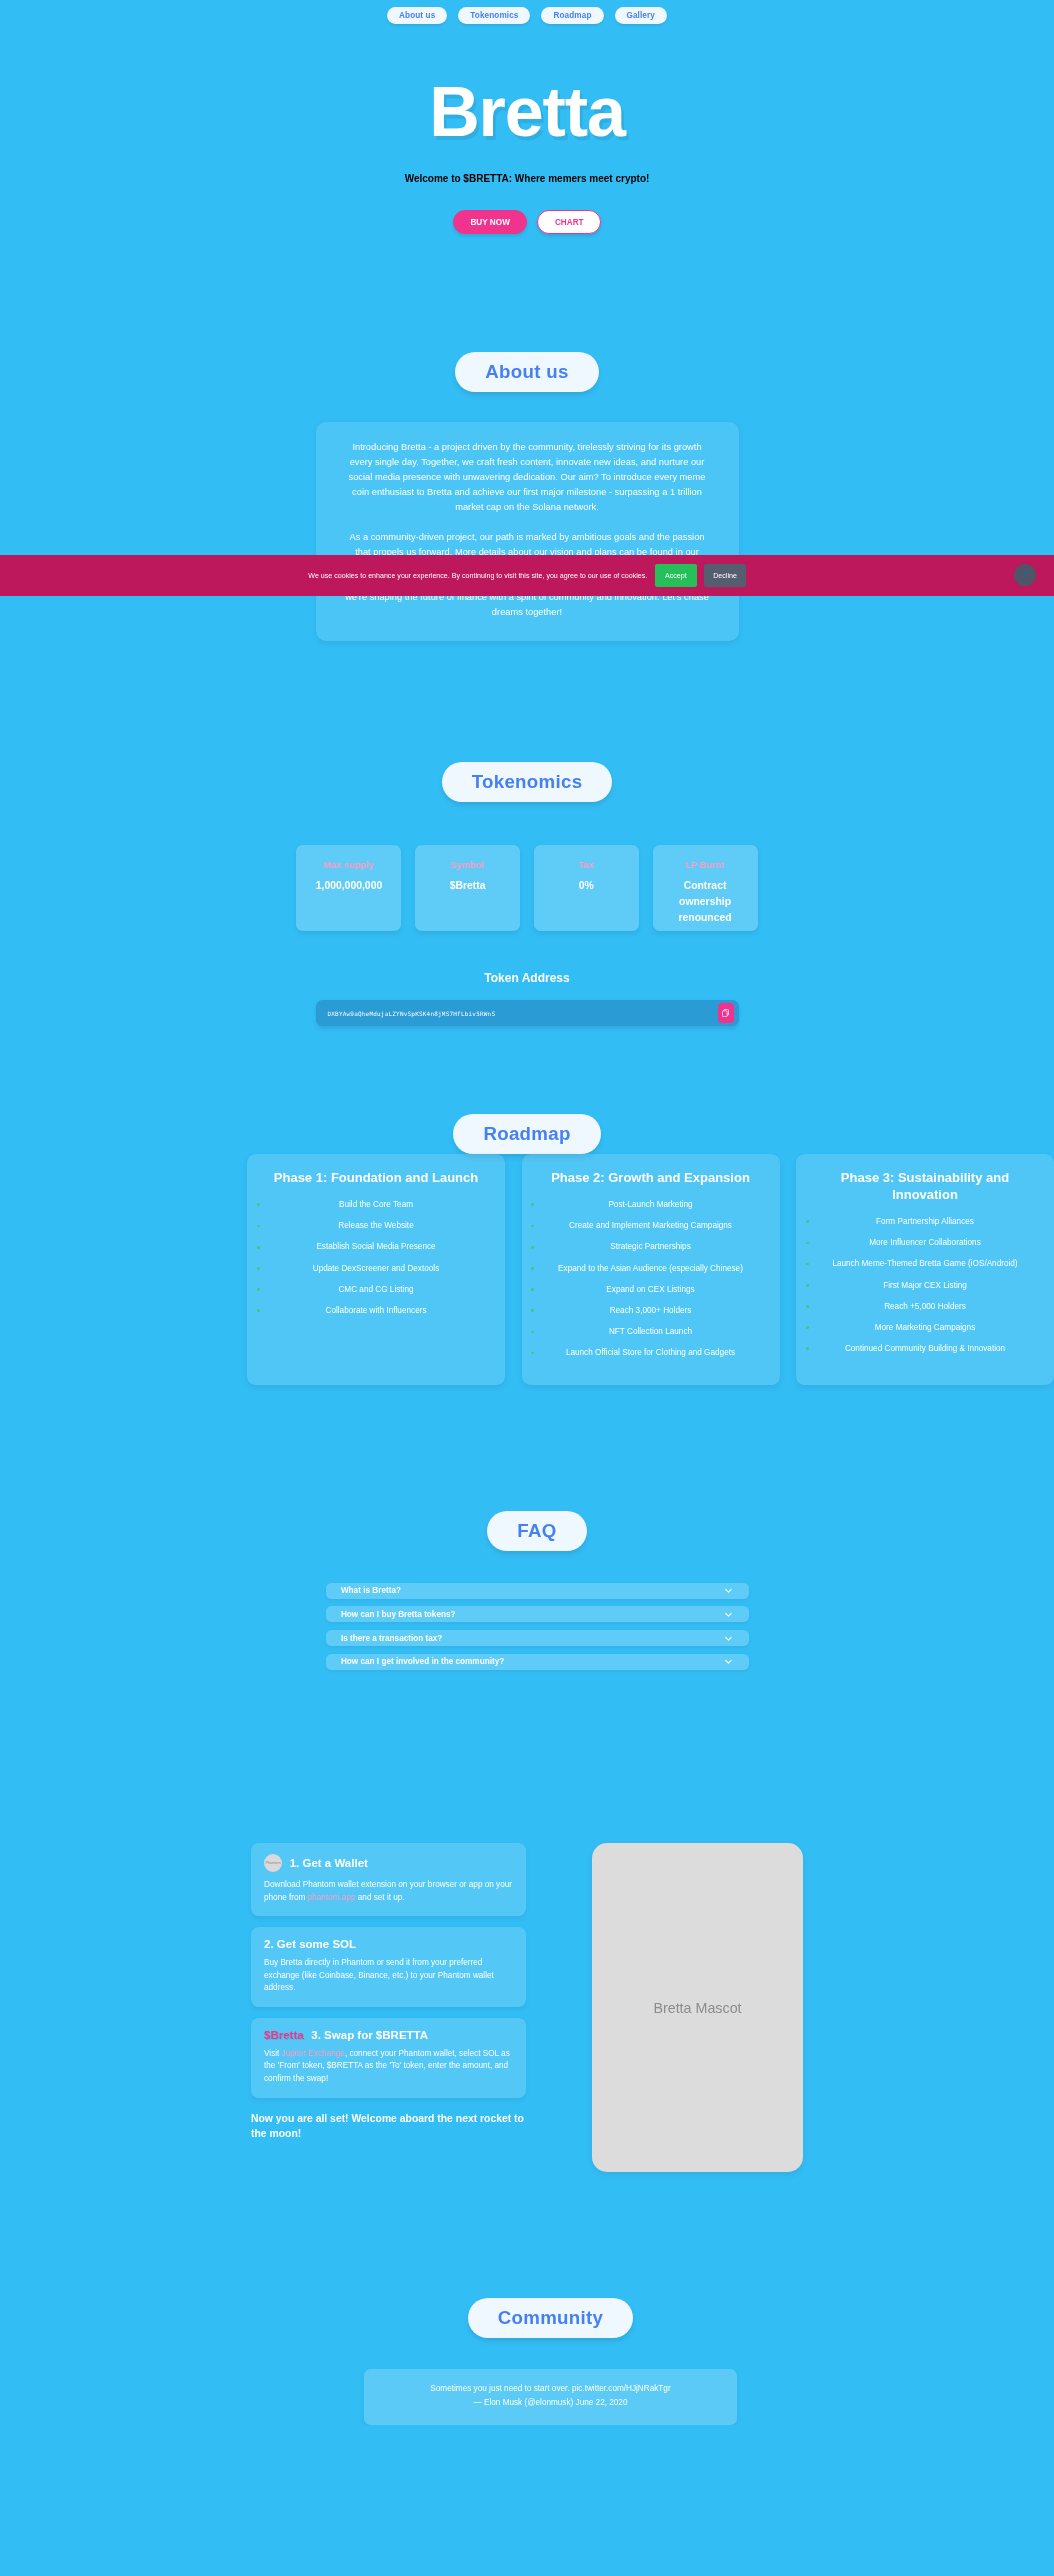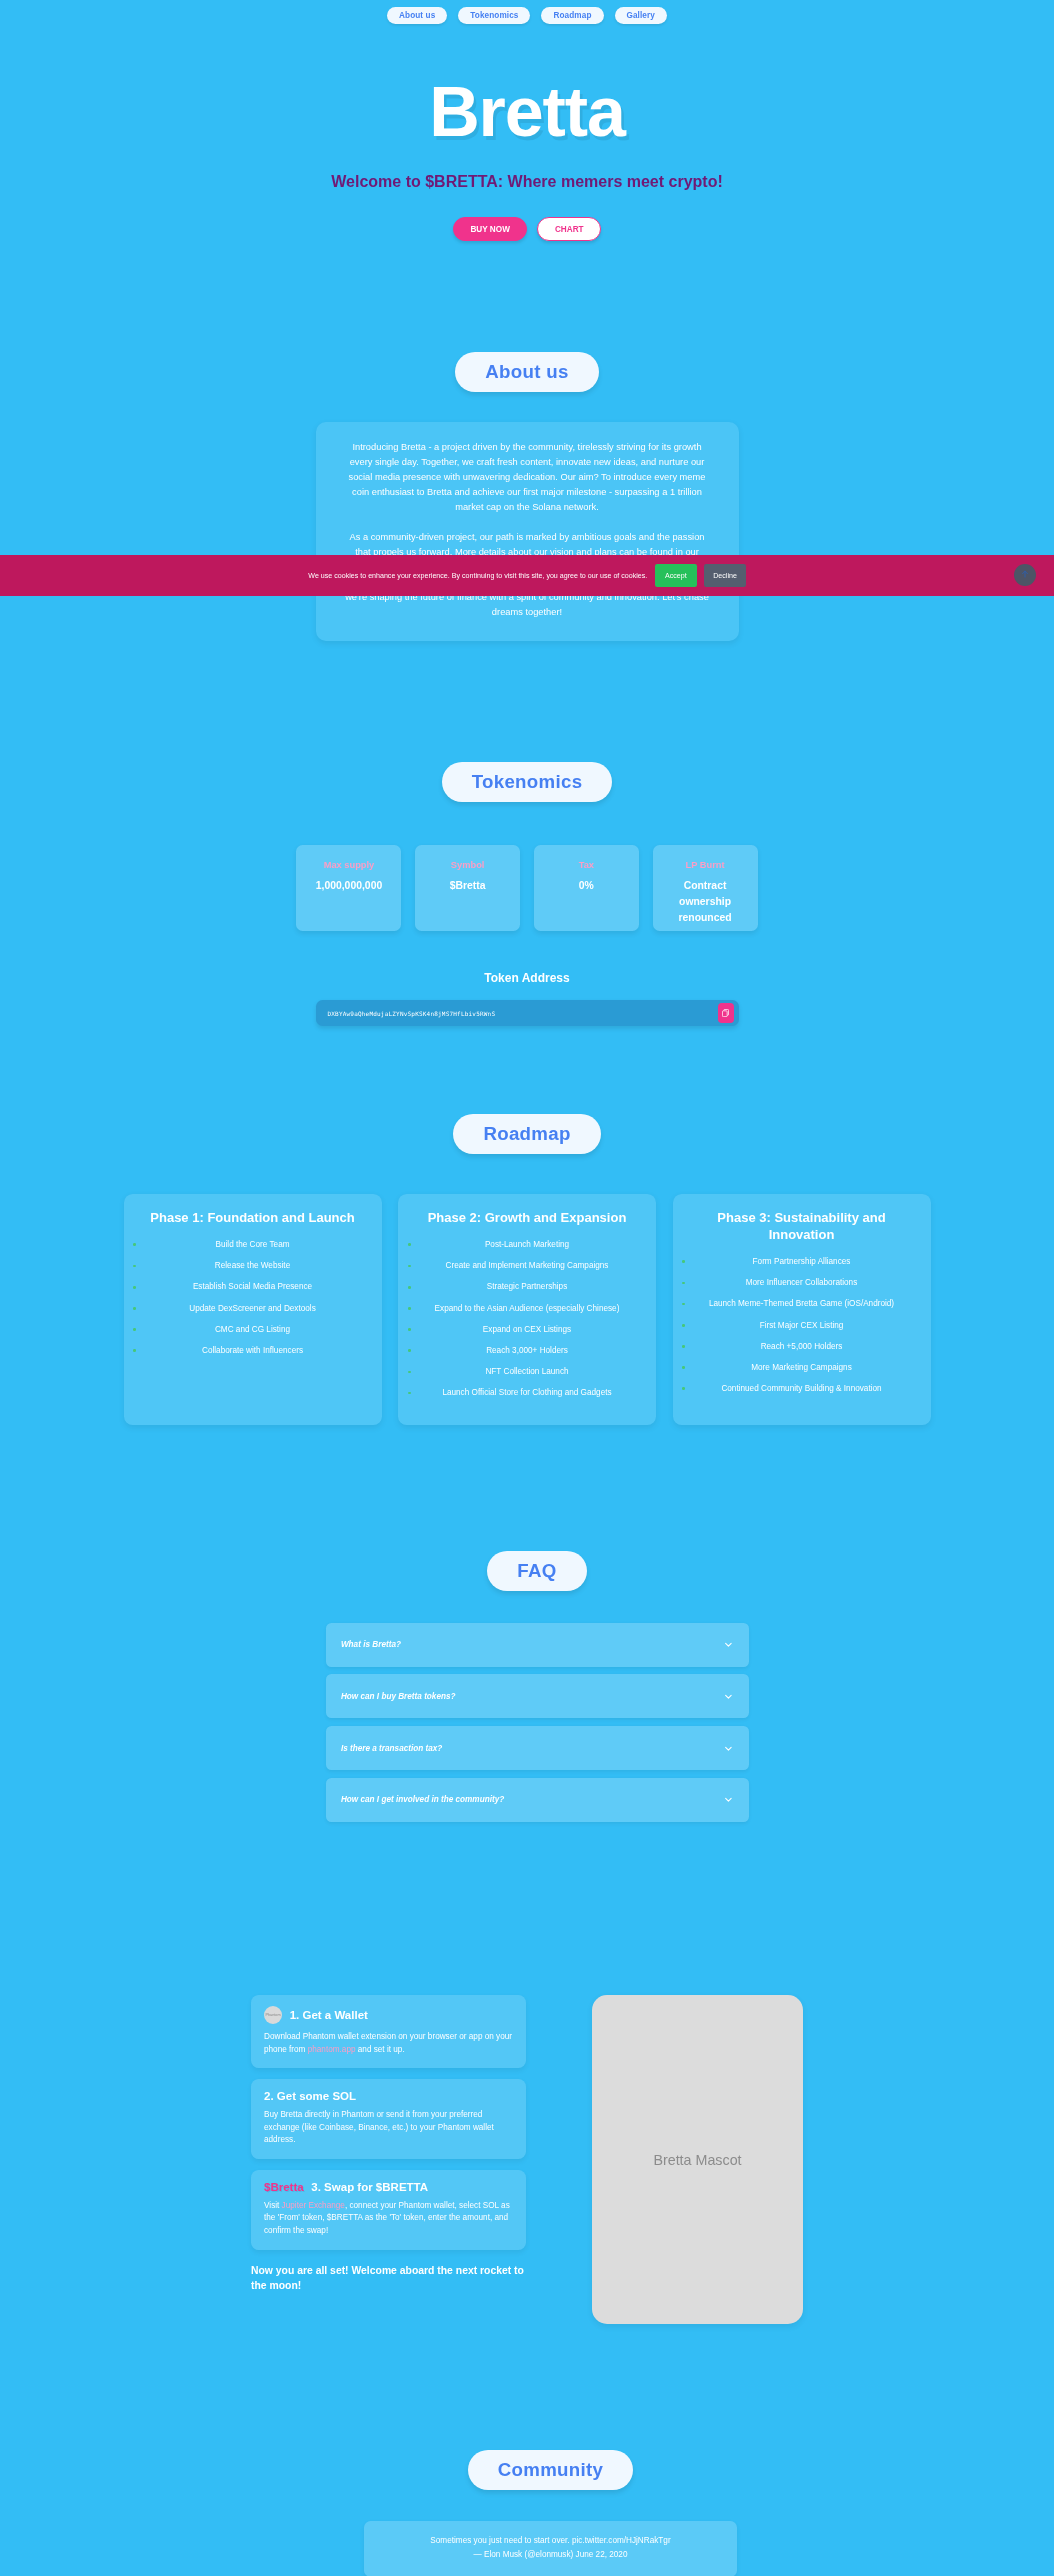--- a/index.html
+++ b/index.html
@@ -43,23 +43,23 @@
   .hero-title {
     font-size: 70px;
     font-weight: 900;
     letter-spacing: -1.1px;
     color: #ffffff;
     text-shadow: 2.7px 3.8px 0 rgba(0,0,0,0.08);
     line-height: 1;
   }
   .hero-sub {
     margin-top: 26px;
-    font-size: 16px;
-    font-weight: bold;
-    color: #701a75;
+    font-size: 10px;
+    font-weight: bold;
+    color: #000000;
   }
   .hero-btns {
     margin-top: 26px;
     display: flex; justify-content: center; gap: 10px;
   }
   .btn-buy {
     background: #f0338c;
     color: #ffffff;
     font-weight: bold;
     font-size: 8.2px;
@@ -166,22 +166,21 @@
     width: 16.5px; height: 20px;
     background: #f0338c;
     border-radius: 3.8px;
     display: flex; align-items: center; justify-content: center;
     cursor: pointer;
   }
 
   
   .roadmap { padding-top: 88px; }
   .phase-cards {
-    display: flex; justify-content: center; gap: 16.5px;
-    margin-top: 40px;
+    display: flex; justify-content: flex-end; gap: 16.5px;
   }
   .phase-card {
     width: 258px;
     min-height: 225px;
     background: rgba(255,255,255,0.14);
     border-radius: 8.8px;
     box-shadow: 0 2.7px 6.6px rgba(0,0,0,0.07);
     padding: 16.5px 14.3px 16.5px;
     text-align: center;
   }
@@ -208,27 +207,26 @@
     border-radius: 50%;
     background: #46c77a;
   }
 
   
   .faq { padding-top: 126px; padding-left: 20px; }
   .faq-list { width: 423px; margin: 32px auto 0; }
   .faq-item {
     background: rgba(255,255,255,0.22);
     border-radius: 5.5px;
-    height: 44px;
+    height: 16px;
     margin-bottom: 7.7px;
     display: flex; align-items: center; justify-content: space-between;
     padding: 0 15.4px;
     cursor: pointer;
     box-shadow: 0 1.6px 3.8px rgba(0,0,0,0.06);
-    font-style: italic;
   }
   .faq-item .q { font-size: 8.2px; font-weight: bold; color: #ffffff; }
   .chev { width: 8.8px; height: 8.8px; }
 
   
   .howto { padding-top: 132px; }
   .howto-body {
     display: flex; justify-content: center; gap: 66px;
     margin-top: 34px;
     align-items: flex-start;

